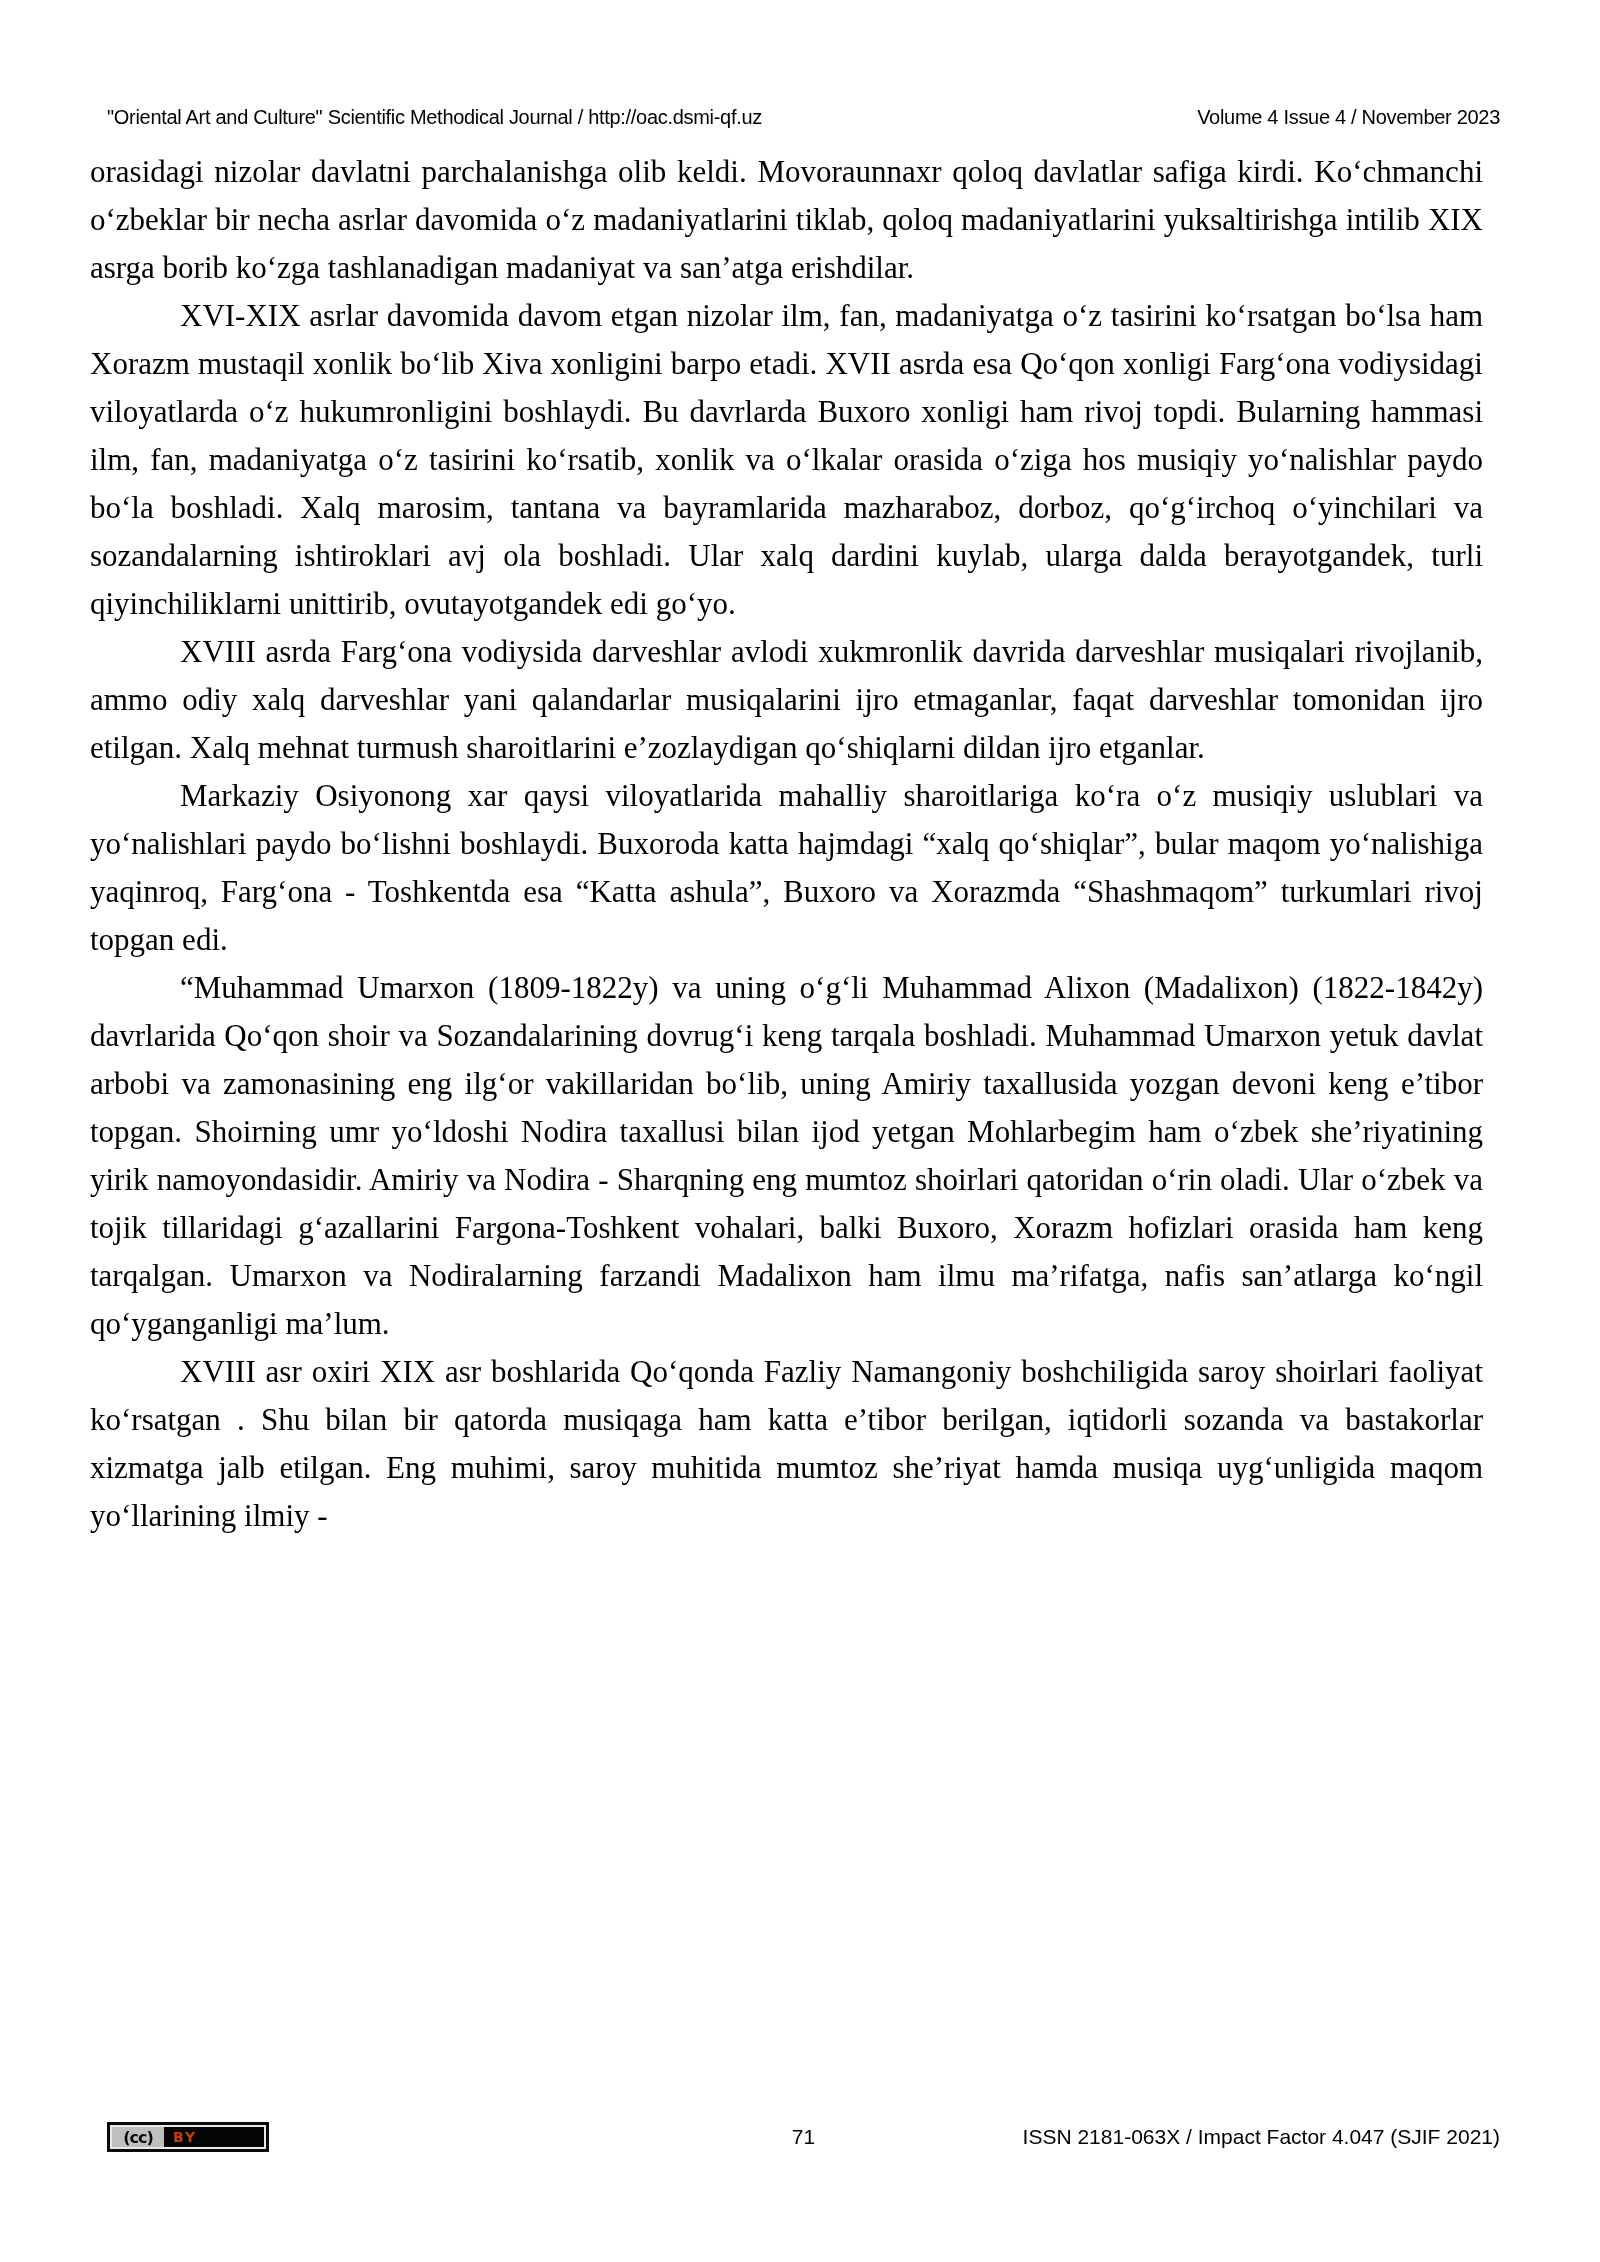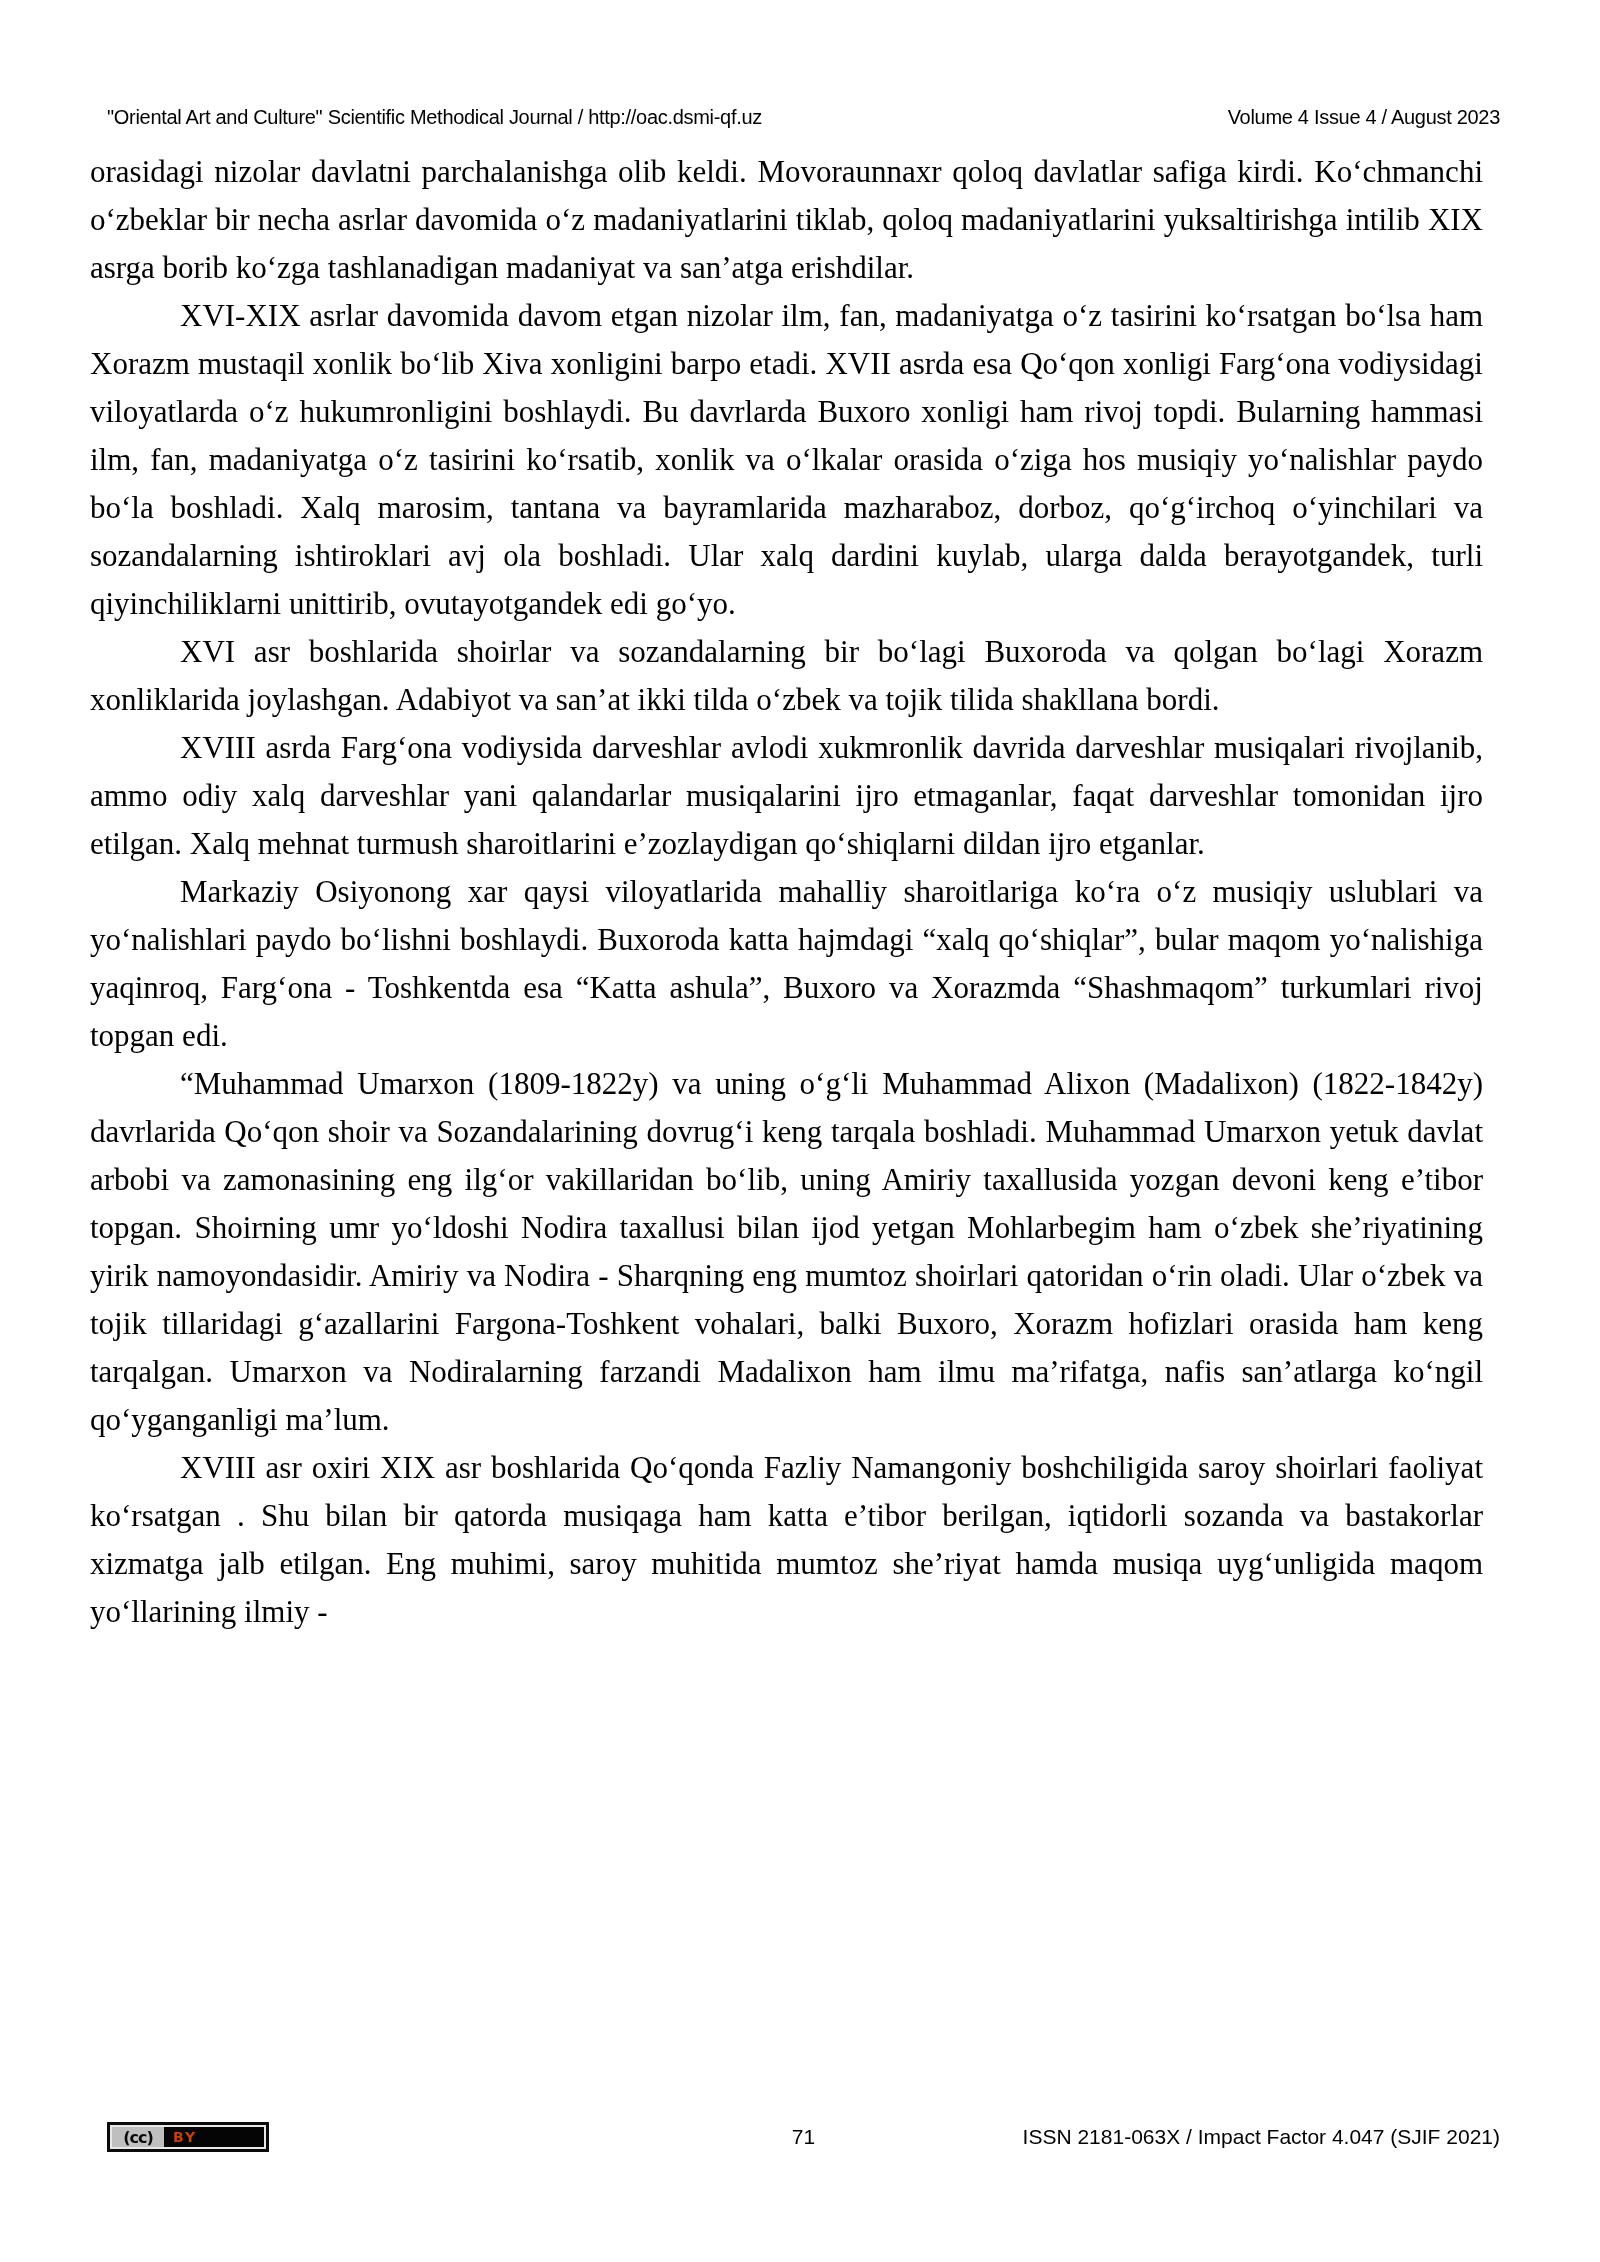--- a/index.html
+++ b/index.html
@@ -103,27 +103,26 @@
     letter-spacing: 2px;
   }
 </style>
 </head>
 <body>
 
 <div class="page">
 
   <div class="page-header">
     <span>"Oriental Art and Culture" Scientific Methodical Journal / http://oac.dsmi-qf.uz</span>
-    <span>Volume 4 Issue 4 / August 2023</span>
+    <span>Volume 4 Issue 4 / November 2023</span>
   </div>
 
   <div class="article-body">
     <p class="no-indent">orasidagi nizolar davlatni parchalanishga olib keldi. Movoraunnaxr qoloq davlatlar safiga kirdi. Ko‘chmanchi o‘zbeklar bir necha asrlar davomida o‘z madaniyatlarini tiklab, qoloq madaniyatlarini yuksaltirishga intilib XIX asrga borib ko‘zga tashlanadigan madaniyat va san’atga erishdilar.</p>
     <p>XVI-XIX asrlar davomida davom etgan nizolar ilm, fan, madaniyatga o‘z tasirini ko‘rsatgan bo‘lsa ham Xorazm mustaqil xonlik bo‘lib Xiva xonligini barpo etadi. XVII asrda esa Qo‘qon xonligi Farg‘ona vodiysidagi viloyatlarda o‘z hukumronligini boshlaydi. Bu davrlarda Buxoro xonligi ham rivoj topdi. Bularning hammasi ilm, fan, madaniyatga o‘z tasirini ko‘rsatib, xonlik va o‘lkalar orasida o‘ziga hos musiqiy yo‘nalishlar paydo bo‘la boshladi. Xalq marosim, tantana va bayramlarida mazharaboz, dorboz, qo‘g‘irchoq o‘yinchilari va sozandalarning ishtiroklari avj ola boshladi. Ular xalq dardini kuylab, ularga dalda berayotgandek, turli qiyinchiliklarni unittirib, ovutayotgandek edi go‘yo.</p>
-    <p>XVI asr boshlarida shoirlar va sozandalarning bir bo‘lagi Buxoroda va qolgan bo‘lagi Xorazm xonliklarida joylashgan. Adabiyot va san’at ikki tilda o‘zbek va tojik tilida shakllana bordi.</p>
     <p>XVIII asrda Farg‘ona vodiysida darveshlar avlodi xukmronlik davrida darveshlar musiqalari rivojlanib, ammo odiy xalq darveshlar yani qalandarlar musiqalarini ijro etmaganlar, faqat darveshlar tomonidan ijro etilgan. Xalq mehnat turmush sharoitlarini e’zozlaydigan qo‘shiqlarni dildan ijro etganlar.</p>
     <p>Markaziy Osiyonong xar qaysi viloyatlarida mahalliy sharoitlariga ko‘ra o‘z musiqiy uslublari va yo‘nalishlari paydo bo‘lishni boshlaydi. Buxoroda katta hajmdagi “xalq qo‘shiqlar”, bular maqom yo‘nalishiga yaqinroq, Farg‘ona - Toshkentda esa “Katta ashula”, Buxoro va Xorazmda “Shashmaqom” turkumlari rivoj topgan edi.</p>
     <p>“Muhammad Umarxon (1809-1822y) va uning o‘g‘li Muhammad Alixon (Madalixon) (1822-1842y) davrlarida Qo‘qon shoir va Sozandalarining dovrug‘i keng tarqala boshladi. Muhammad Umarxon yetuk davlat arbobi va zamonasining eng ilg‘or vakillaridan bo‘lib, uning Amiriy taxallusida yozgan devoni keng e’tibor topgan. Shoirning umr yo‘ldoshi Nodira taxallusi bilan ijod yetgan Mohlarbegim ham o‘zbek she’riyatining yirik namoyondasidir. Amiriy va Nodira - Sharqning eng mumtoz shoirlari qatoridan o‘rin oladi. Ular o‘zbek va tojik tillaridagi g‘azallarini Fargona-Toshkent vohalari, balki Buxoro, Xorazm hofizlari orasida ham keng tarqalgan. Umarxon va Nodiralarning farzandi Madalixon ham ilmu ma’rifatga, nafis san’atlarga ko‘ngil qo‘yganganligi ma’lum.</p>
     <p>XVIII asr oxiri XIX asr boshlarida Qo‘qonda Fazliy Namangoniy boshchiligida saroy shoirlari faoliyat ko‘rsatgan . Shu bilan bir qatorda musiqaga ham katta e’tibor berilgan, iqtidorli sozanda va bastakorlar xizmatga jalb etilgan. Eng muhimi, saroy muhitida mumtoz she’riyat hamda musiqa uyg‘unligida maqom yo‘llarining ilmiy -</p>
   </div>
 
   <div class="page-footer">
     <div class="footer-left">
       <div class="cc-badge">
         <span class="cc-left">(cc)</span>

